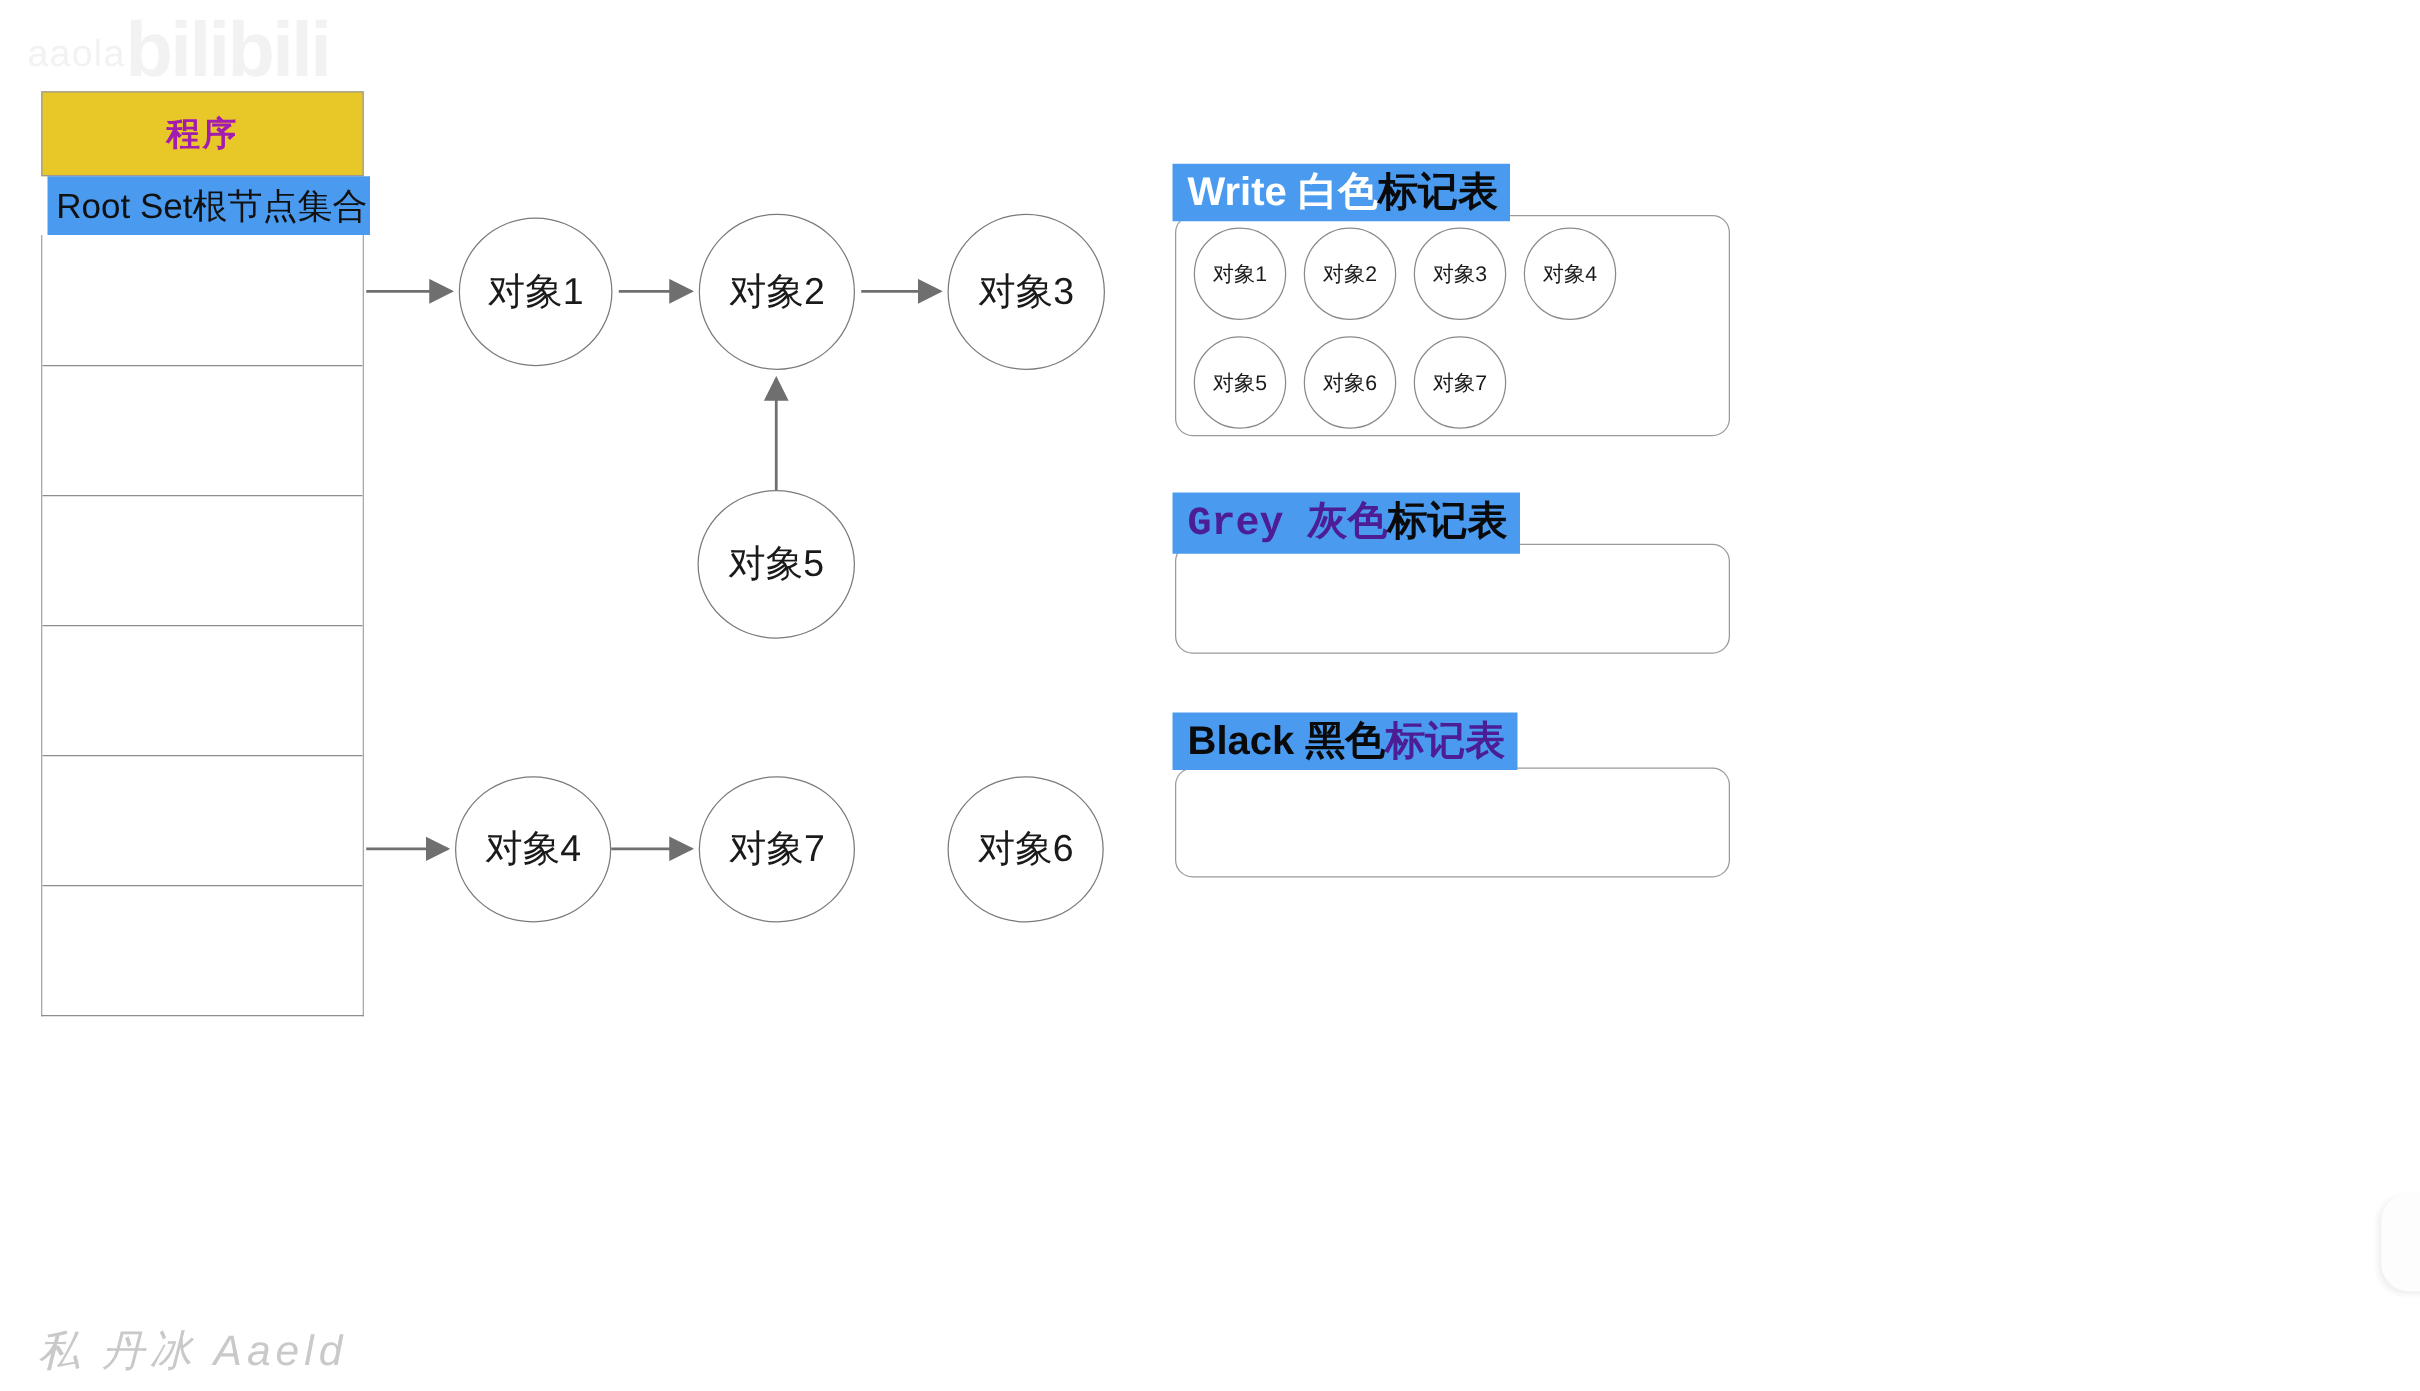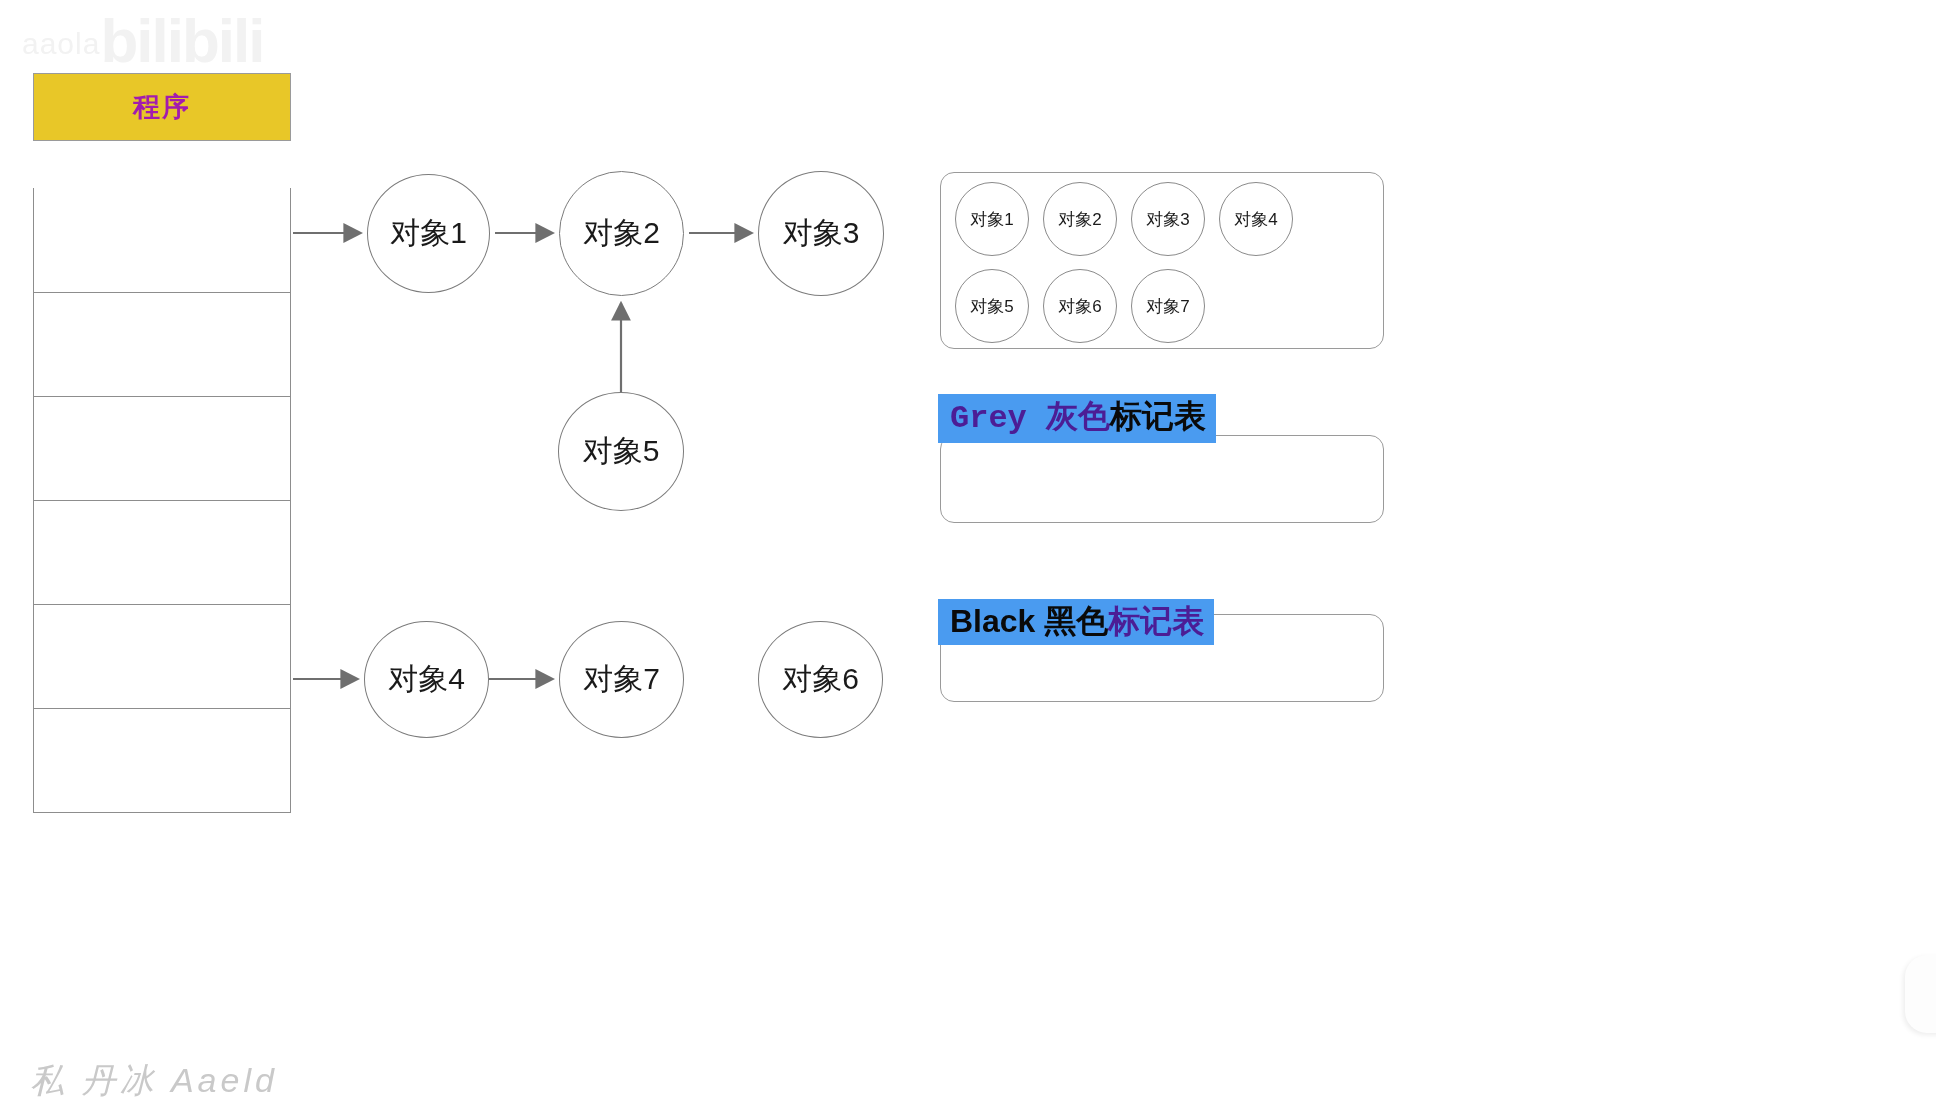--- a/index.html
+++ b/index.html
@@ -210,20 +210,21 @@
   <div class="rootset">
     <div class="rs-program">程序</div>
     <div class="rs-rows">
       <div class="rs-row"></div>
       <div class="rs-row"></div>
       <div class="rs-row"></div>
       <div class="rs-row"></div>
       <div class="rs-row"></div>
       <div class="rs-row"></div>
     </div>
+    <div class="rs-header">Root Set根节点集合</div>
   </div>
 
   <svg id="arrows">
     <defs>
       <marker id="ah" markerWidth="9" markerHeight="9" refX="8" refY="4.5" orient="auto">
         <path d="M0,0 L9,4.5 L0,9 z" fill="#6f6f6f"></path>
       </marker>
     </defs>
 
     <line x1="293" y1="233" x2="361" y2="233" stroke="#6f6f6f" stroke-width="2.2" marker-end="url(#ah)"></line>
@@ -240,35 +241,38 @@
   </svg>
 
   <div class="node" style="left:367px; top:174px; width:123px; height:119px;">对象1</div>
   <div class="node" style="left:559px; top:171px; width:125px; height:125px;">对象2</div>
   <div class="node" style="left:758px; top:171px; width:126px; height:125px;">对象3</div>
   <div class="node" style="left:558px; top:392px; width:126px; height:119px;">对象5</div>
   <div class="node" style="left:364px; top:621px; width:125px; height:117px;">对象4</div>
   <div class="node" style="left:559px; top:621px; width:125px; height:117px;">对象7</div>
   <div class="node" style="left:758px; top:621px; width:125px; height:117px;">对象6</div>
 
+  <div class="mt-title" style="left:938px; top:131px;">
+    <span class="c-white">Write </span><span class="c-white">白色</span><span class="c-black">标记表</span>
+  </div>
   <div class="mt-box" style="left:940px; top:172px; width:444px; height:177px;"></div>
   <div class="mt-chips" style="left:955px; top:182px; width:420px;">
     <div class="chip">对象1</div>
     <div class="chip">对象2</div>
     <div class="chip">对象3</div>
     <div class="chip">对象4</div>
     <div class="chip">对象5</div>
     <div class="chip">对象6</div>
     <div class="chip">对象7</div>
   </div>
 
   <div class="mt-title" style="left:938px; top:394px;">
     <span class="c-grey">Grey </span><span class="c-darkgrey">灰色</span><span class="c-black">标记表</span>
   </div>
   <div class="mt-box" style="left:940px; top:435px; width:444px; height:88px;"></div>
 
-  <div class="mt-title" style="left:938px; top:599px;">
+  <div class="mt-title" style="left:938px; top:570px;">
     <span class="c-black">Black </span><span class="c-black">黑色</span><span class="c-darkgrey">标记表</span>
   </div>
   <div class="mt-box" style="left:940px; top:614px; width:444px; height:88px;"></div>
 
 
 </div>
 
 </body></html>

